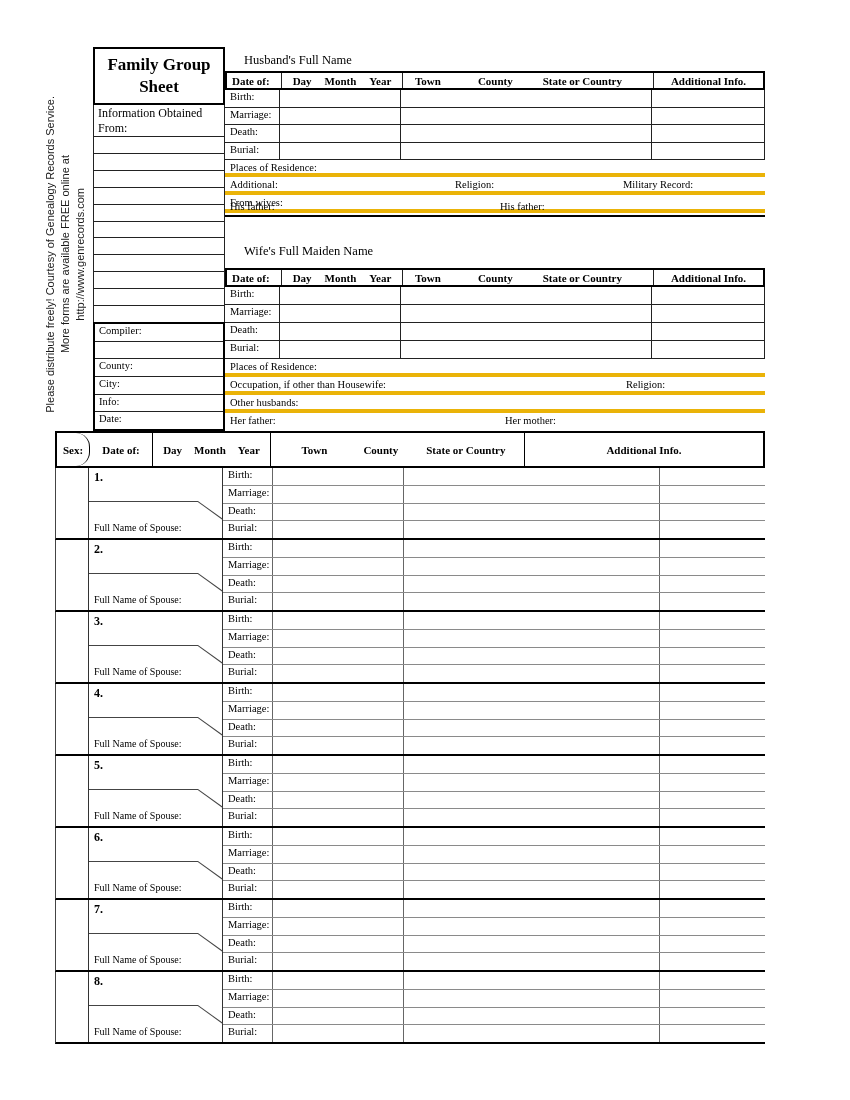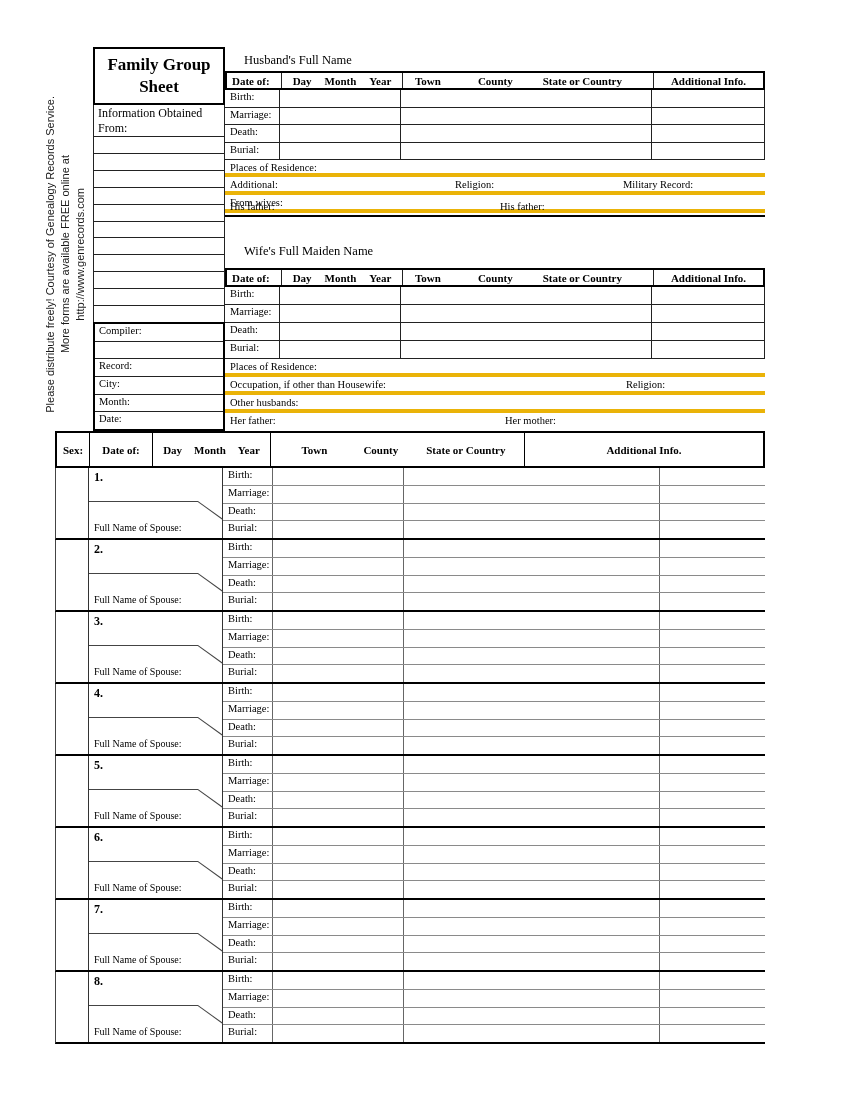--- a/index.html
+++ b/index.html
@@ -58,21 +58,21 @@
               border-bottom:4px solid #eab308; }
   .full-row .sub { position:absolute; top:2px; }
   .thick-bottom { border-bottom:2.5px solid #000; }
   .no-bottom { border-bottom:none; }
 
   
   .c-header { left:55px; top:431px; width:710px; height:37px; border:2.5px solid #000;
               display:flex; font-weight:bold; font-size:11px; }
   .c-header > div { display:flex; align-items:center; justify-content:center;
                     border-right:1.5px solid #000; }
-  .ch-sex  { width:33px; }
+  .ch-sex  { width:33px;border-radius:14px; }
   .ch-name { width:134px; flex-direction:column; line-height:1.25; }
   .ch-date { width:63px; }
   .ch-dmy  { width:118px; gap:12px; }
   .ch-wide { width:254px; justify-content:flex-start; }
   .ch-wide .tw  { margin-left:12px; }
   .ch-wide .cty { margin-left:36px; }
   .ch-wide .stc { margin-left:28px; }
   .ch-addl { flex:1; border-right:none !important; }
 
   
@@ -123,23 +123,23 @@
       <div class="lrow"></div>
       <div class="lrow"></div>
       <div class="lrow"></div>
       <div class="lrow"></div>
       <div class="lrow"></div>
     </div>
 
   <div class="abs compiler-box">
     <div class="crow"><span>Compiler:</span></div>
     <div class="crow"><span></span></div>
-    <div class="crow"><span>Record:</span></div>
+    <div class="crow"><span>County:</span></div>
     <div class="crow"><span>City:</span></div>
-    <div class="crow"><span>Month:</span></div>
+    <div class="crow"><span>Info:</span></div>
     <div class="crow"><span>Date:</span></div>
   </div>
 
   <div class="abs sec-title" style="top:50px;">
     <span>Husband's Full Name</span>
     <span class="fill"></span>
   </div>
 
   <div class="abs hw-header" style="top:71px;">
     <div class="hc-date">Date of:</div>

